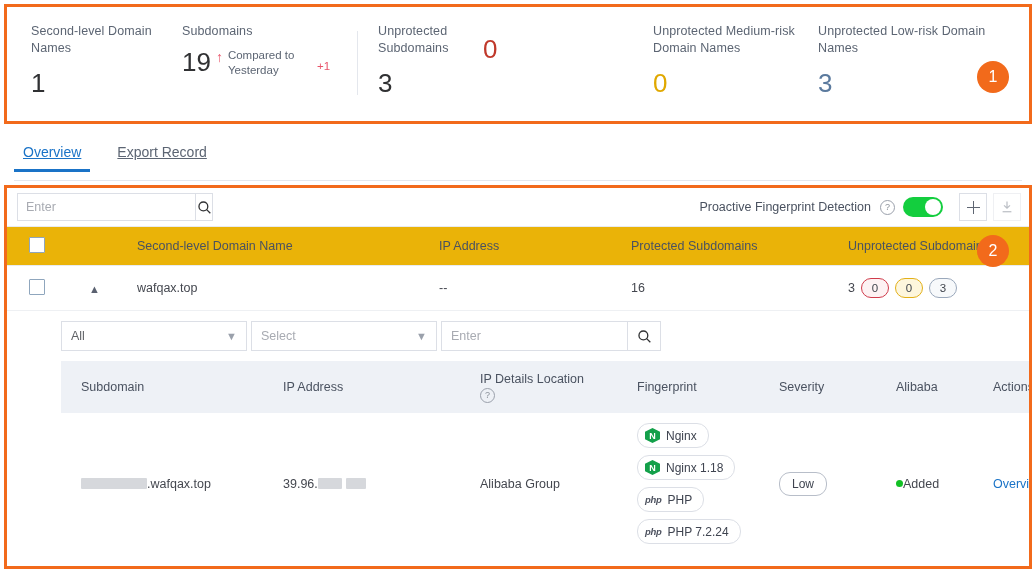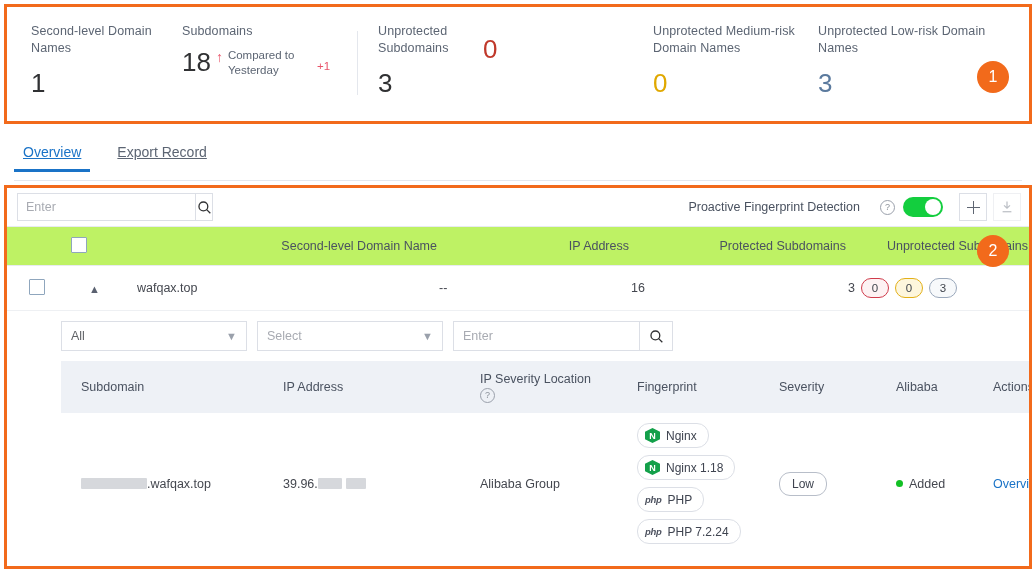--- a/index.html
+++ b/index.html
@@ -113,21 +113,21 @@
     color:#606266;font-family:"Liberation Sans", sans-serif;background:transparent;
   }
   .search-box input::placeholder{color:#a8abb2;}
   .search-btn{
     width:32px;border-left:1px solid #dcdfe6;display:flex;
     align-items:center;justify-content:center;cursor:pointer;background:#fff;
   }
   .toolbar-right{
     margin-left:auto;display:flex;align-items:center;gap:0;
   }
-  .fp-label{font-size:12.5px;color:#4a5260;margin-right:20px;}
+  .fp-label{font-size:12.5px;color:#4a5260;margin-right:9px;}
   .help-icon{
     width:13px;height:13px;border:1px solid #9aa0ab;border-radius:50%;
     font-size:9px;color:#8a9099;display:inline-flex;align-items:center;
     justify-content:center;margin-right:8px;cursor:pointer;
   }
   .toggle{
     width:40px;height:20px;border-radius:10px;background:#13ce3e;
     position:relative;cursor:pointer;margin-right:10px;
   }
   .toggle .knob{
@@ -143,22 +143,22 @@
   .plus-v:before,.plus-v:after{
     content:"";position:absolute;background:#5f6672;
   }
   .plus-v:before{left:6px;top:0;width:1.5px;height:13px;}
   .plus-v:after{top:6px;left:0;height:1.5px;width:13px;}
   .icon-btn.disabled{opacity:.45;cursor:default;}
 
   
   .otable{width:100%;border-collapse:collapse;}
   .otable thead th{
-    background:#bef264;height:36px;font-weight:normal;
-    font-size:12.5px;color:#4a5260;text-align:right;
+    background:#eab308;height:36px;font-weight:normal;
+    font-size:12.5px;color:#4a5260;text-align:left;
     border-top:1px solid #e8ebf0;border-bottom:1px solid #e8ebf0;
   }
   .otable tbody td{
     height:42px;font-size:12.5px;color:#44474f;
     border-bottom:1px solid #eef0f3;vertical-align:middle;
   }
   .cb{
     width:16px;height:16px;border:1px solid #8fa6bd;background:#fff;
     box-sizing:border-box;display:inline-block;cursor:pointer;border-radius:1px;
   }
@@ -177,21 +177,21 @@
     min-width:28px;height:20px;border-radius:10px;font-size:11.5px;
     box-sizing:border-box;padding:0 8px;margin-left:6px;
   }
   .pill.red{border:1px solid #d03b4b;background:#fdf2f3;color:#40454d;}
   .pill.yellow{border:1px solid #e3b018;background:#fdf6dd;color:#40454d;}
   .pill.grey{border:1px solid #9aa8bb;background:#f7f9fb;color:#40454d;}
   .us-wrap{display:flex;align-items:center;}
 
   
   .nested{padding:10px 0 0 54px;background:#ffffff;}
-  .filters{display:flex;align-items:center;gap:10px;padding-bottom:10px;}
+  .filters{display:flex;align-items:center;gap:4px;padding-bottom:10px;}
   .sel{
     width:186px;height:30px;border:1px solid #dcdfe6;background:#fff;
     display:flex;align-items:center;padding:0 9px;box-sizing:border-box;
     font-size:12.5px;color:#606266;cursor:pointer;
   }
   .sel .chev{margin-left:auto;color:#9aa0ab;font-size:11px;}
   .sel.placeholder{color:#a8abb2;}
   .nsearch{display:flex;height:30px;border:1px solid #dcdfe6;width:220px;box-sizing:border-box;background:#fff;}
   .nsearch input{
     border:none;outline:none;flex:1;padding:0 9px;font-size:12.5px;
@@ -231,40 +231,40 @@
   }
   .phpl{
     font-size:9.5px;font-weight:bold;font-style:italic;color:#4e5360;
     letter-spacing:-.3px;
   }
   .sev{
     display:inline-flex;align-items:center;justify-content:center;
     border:1px solid #b8bec9;border-radius:11px;height:22px;padding:0 12px;
     font-size:12px;color:#3f4450;background:#fff;
   }
-  .status{display:inline-flex;align-items:center;gap:6px;text-align:center;}
+  .status{display:inline-flex;align-items:center;text-align:center;}
   .dot{width:7px;height:7px;border-radius:50%;background:#12c024;display:inline-block;}
   .link{color:#1a73c7;cursor:pointer;}
 </style>
 </head>
 <body>
 
 <div class="page">
 
   <div class="stats-card">
 
     <div class="stat s1">
       <div class="stat-label">Second-level Domain Names</div>
       <div class="stat-value">1</div>
     </div>
 
     <div class="stat s2">
       <div class="stat-label">Subdomains</div>
       <div class="compare-wrap">
-        <span class="big-num">18</span>
+        <span class="big-num">19</span>
         <span class="arrow-up">↑</span>
         <span class="compare-txt">Compared to Yesterday</span>
         <span class="delta">+1</span>
       </div>
     </div>
 
     <div class="divider"></div>
 
     <div class="stat s3">
       <div class="stat-label">Unprotected Subdomains</div>
@@ -380,21 +380,21 @@
           </div>
         </div>
       </div>
 
       <table class="itable">
         <thead>
           <tr>
             <th class="ic1">Subdomain</th>
             <th class="ic2">IP Address</th>
             <th class="ic3">
-              <div class="loc-head">IP Severity Location</div>
+              <div class="loc-head">IP Details Location</div>
               <span class="help-icon">?</span>
             </th>
             <th class="ic4">Fingerprint</th>
             <th class="ic5">Severity</th>
             <th class="ic6">Alibaba</th>
             <th class="ic7">Actions</th>
           </tr>
         </thead>
         <tbody>
           <tr>

